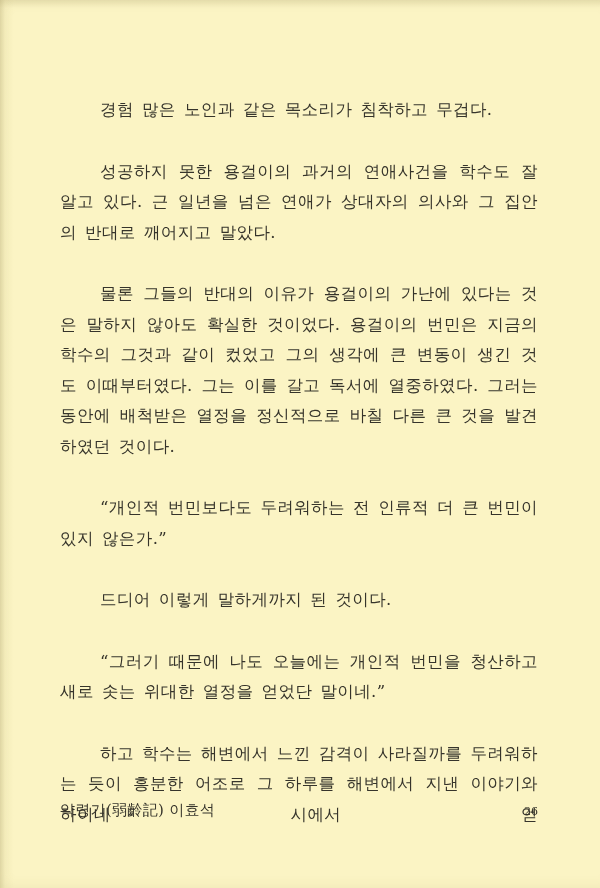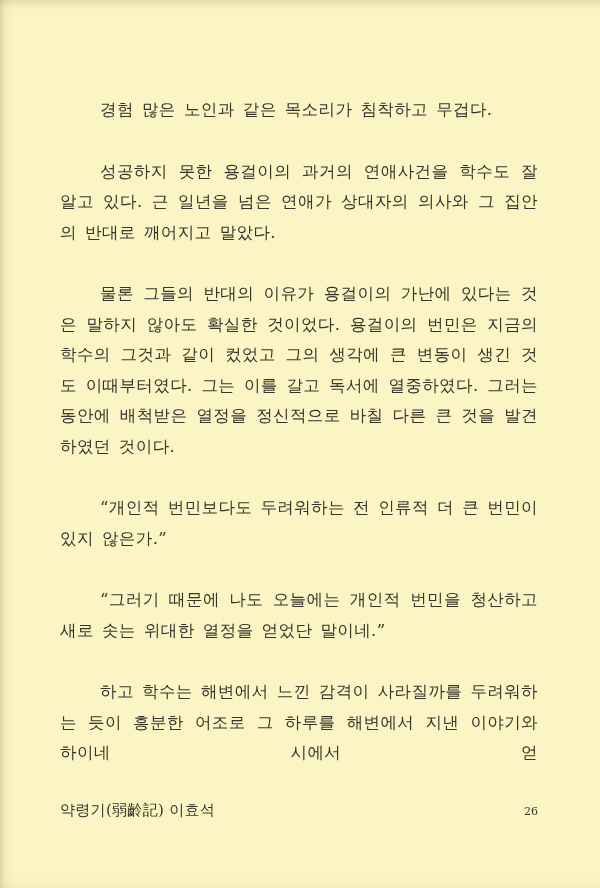--- a/index.html
+++ b/index.html
@@ -57,20 +57,21 @@
 </head>
 <body>
 
 <div class="page">
 
   <main class="text-block">
     <p class="para">경험 많은 노인과 같은 목소리가 침착하고 무겁다.</p>
     <p class="para">성공하지 못한 용걸이의 과거의 연애사건을 학수도 잘 알고 있다. 근 일년을 넘은 연애가 상대자의 의사와 그 집안의 반대로 깨어지고 말았다.</p>
     <p class="para">물론 그들의 반대의 이유가 용걸이의 가난에 있다는 것은 말하지 않아도 확실한 것이었다. 용걸이의 번민은 지금의 학수의 그것과 같이 컸었고 그의 생각에 큰 변동이 생긴 것도 이때부터였다. 그는 이를 갈고 독서에 열중하였다. 그러는 동안에 배척받은 열정을 정신적으로 바칠 다른 큰 것을 발견하였던 것이다.</p>
     <p class="para">“개인적 번민보다도 두려워하는 전 인류적 더 큰 번민이 있지 않은가.”</p>
+    <p class="para">드디어 이렇게 말하게까지 된 것이다.</p>
     <p class="para">“그러기 때문에 나도 오늘에는 개인적 번민을 청산하고 새로 솟는 위대한 열정을 얻었단 말이네.”</p>
     <p class="para continues">하고 학수는 해변에서 느낀 감격이 사라질까를 두려워하는 듯이 흥분한 어조로 그 하루를 해변에서 지낸 이야기와 하이네 시에서 얻</p>
   </main>
 
   <footer class="footer">
     <span class="book-title">약령기(弱齡記) 이효석</span>
     <span class="page-number">26</span>
   </footer>
 
 </div>

